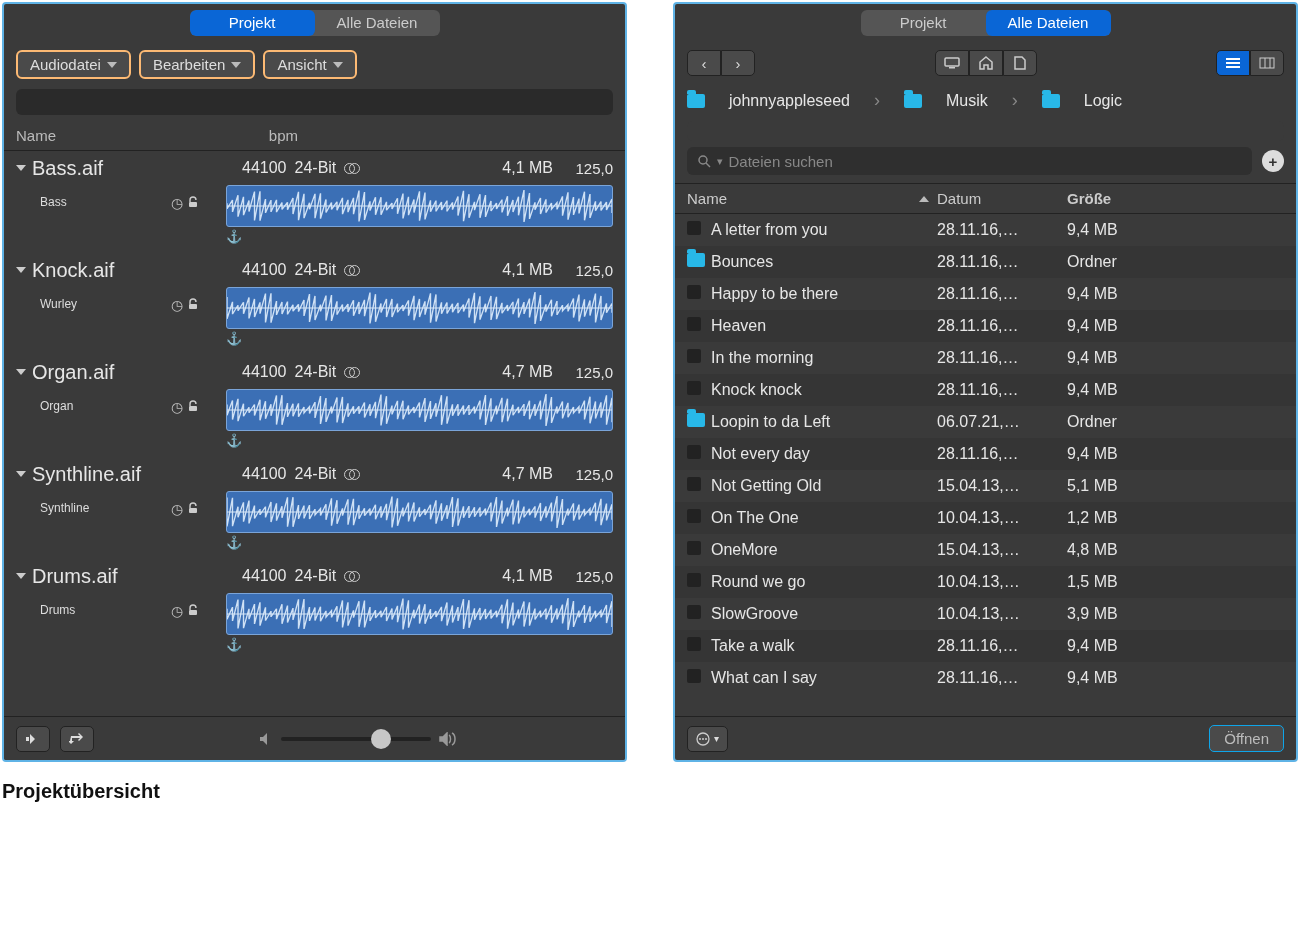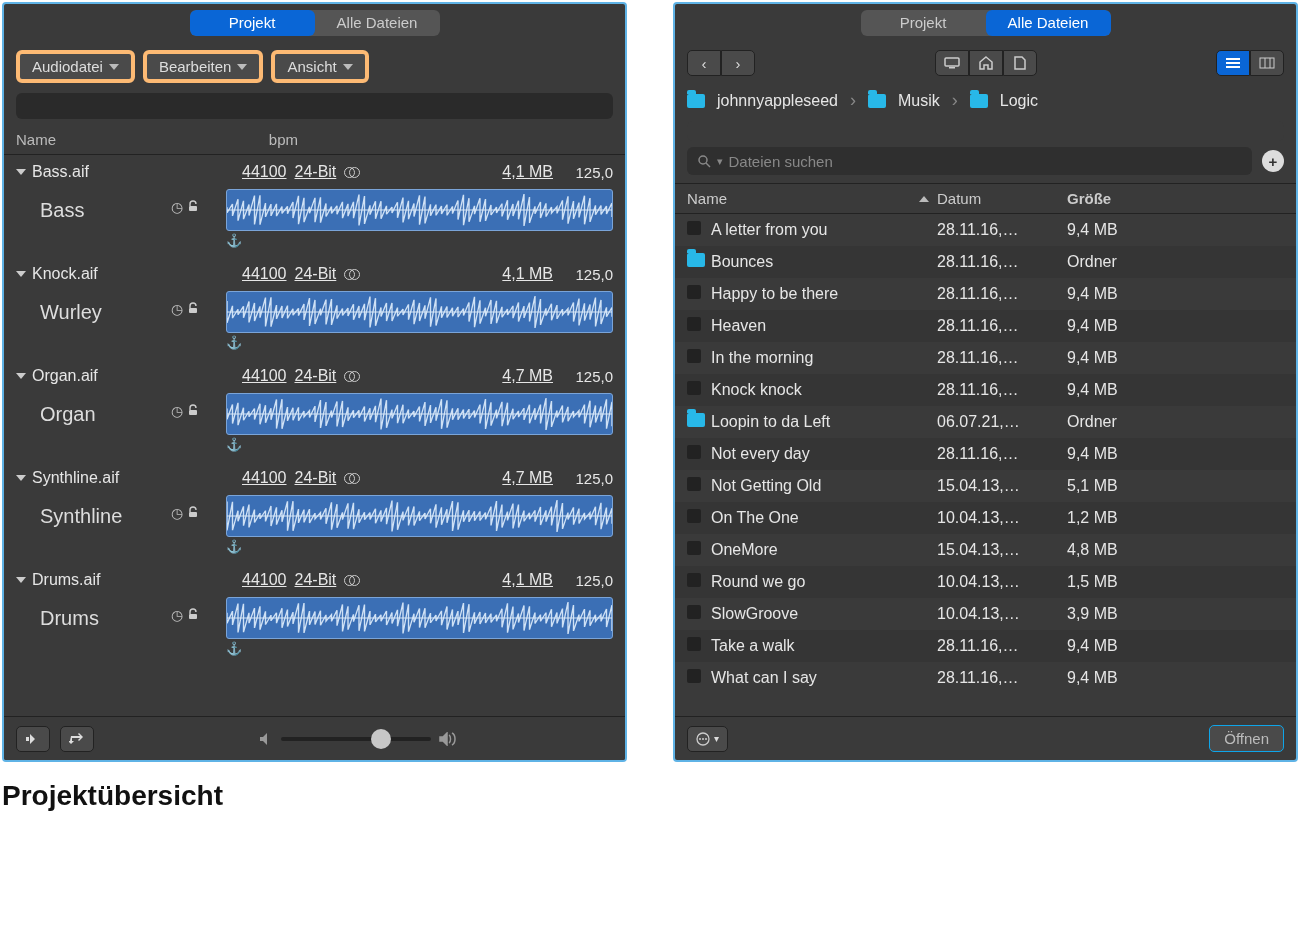--- a/index.html
+++ b/index.html
@@ -48,21 +48,21 @@
   }
 
   
   .toolbar {
     display: flex;
     gap: 8px;
     padding: 6px 12px 10px 12px;
   }
   .tb-btn {
     background: #4a4a4a;
-    border: 4px solid #fdba74;
+    border: 2px solid #fdba74;
     border-radius: 6px;
     padding: 4px 12px;
     color: #ddd;
     display: flex;
     align-items: center;
     gap: 6px;
     font-size: 15px;
     cursor: pointer;
   }
   .chev {
@@ -102,35 +102,35 @@
     height: 34px;
     color: #e6e6e6;
   }
   .filerow .arrow {
     width: 0; height: 0;
     border-left: 5px solid transparent;
     border-right: 5px solid transparent;
     border-top: 6px solid #ccc;
     margin-right: 6px;
   }
-  .filerow .name { width: 210px; font-size: 16px; }
-  .filerow .infos { flex: 1; display: flex; gap: 8px; font-size: 16px; align-items: center; text-decoration: underline; }
+  .filerow .name { width: 210px; font-size: 20px; }
+  .filerow .infos { flex: 1; display: flex; gap: 8px; font-size: 16px; align-items: center; }
   .filerow .bpm { width: 60px; text-align: right; }
 
   .regionrow {
     display: flex;
     align-items: flex-start;
     padding: 0 12px 4px 12px;
     height: 68px;
   }
   .regionrow .rname {
     width: 155px;
     padding-left: 24px;
     padding-top: 10px;
-    font-size: 20px;
+    font-size: 12px;
   }
   .regionrow .ricons {
     width: 55px;
     padding-top: 10px;
     display: flex;
     gap: 4px;
     color: #bbb;
     font-size: 14px;
   }
   .regionrow .wavewrap { flex: 1; }
@@ -208,21 +208,21 @@
     display: flex; align-items: center; justify-content: center;
     color: #ddd; cursor: pointer;
   }
   .navgroup { display: flex; gap: 0; }
   .navgroup .navbtn { border-radius: 0; }
   .navgroup .navbtn:first-child { border-radius: 5px 0 0 5px; }
   .navgroup .navbtn:last-child { border-radius: 0 5px 5px 0; }
   .navgroup .navbtn.active { background: #0a66d6; color: #fff; }
 
   .breadcrumb {
-    display: flex; align-items: center; gap: 12px;
+    display: flex; align-items: center; gap: 24px;
     padding: 4px 12px 10px 12px;
     font-size: 16px;
     color: #e6e6e6;
   }
   .folder-icon {
     display: inline-block;
     position: relative;
     width: 18px; height: 14px;
     background: #28b8e8;
     border-radius: 2px;
@@ -292,21 +292,21 @@
     border-top: 1px solid #222; height: 44px;
   }
   .openbtn {
     margin-left: auto;
     background: #4a4a4a; border: 1px solid #0ea5e9; border-radius: 5px;
     padding: 4px 14px; color: #bbb; cursor: pointer;
   }
 
   .caption {
     margin-top: 18px;
-    font-size: 28px;
+    font-size: 20px;
     font-weight: 700;
     color: #111;
   }
 </style>
 </head>
 <body>
 
 <div class="cols">
 
   <div>

